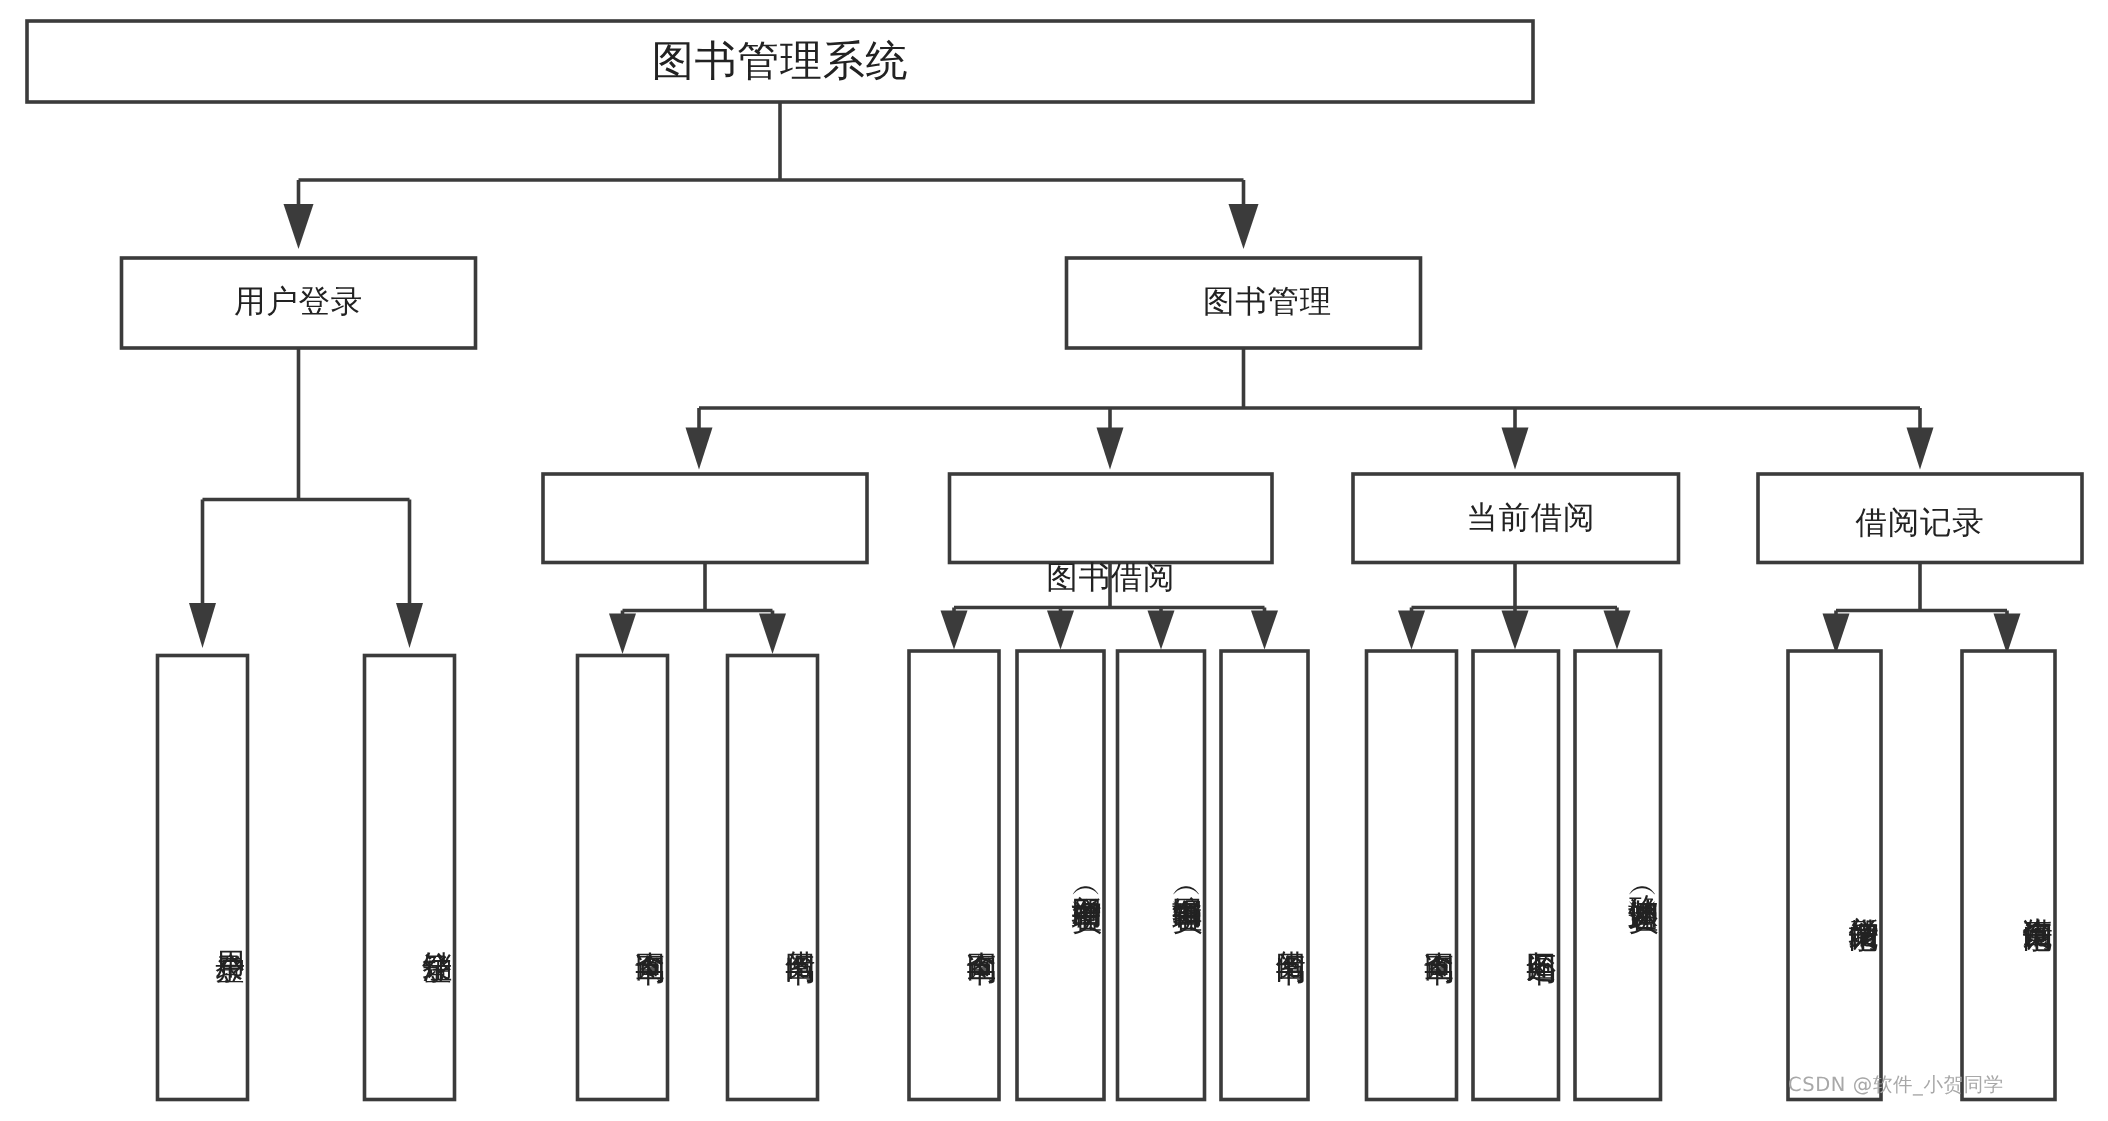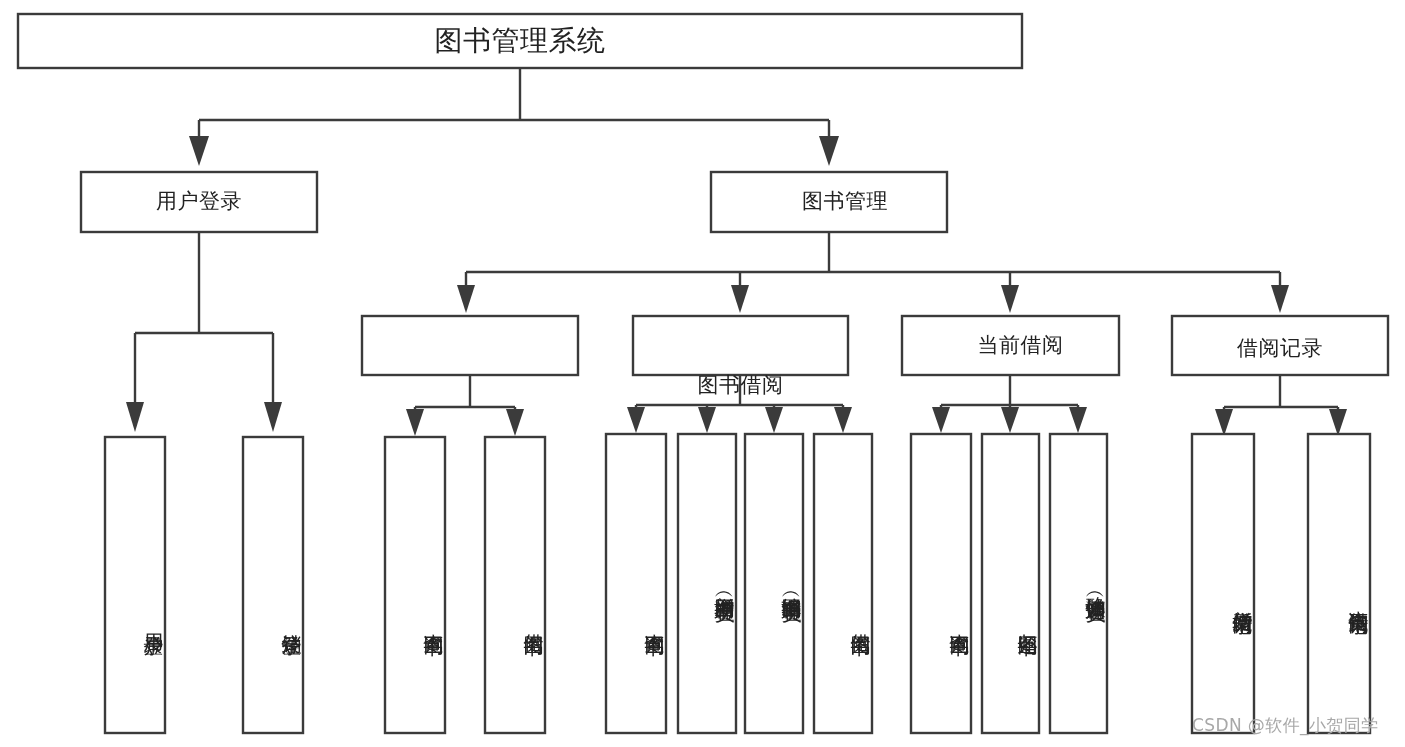--- a/index.html
+++ b/index.html
@@ -66,21 +66,21 @@
     writing-mode: vertical-rl;
     text-orientation: upright;
     letter-spacing: 1px;
     white-space: nowrap;
     pointer-events: none;
   }
   #watermark {
     position: absolute;
     left: 1192px;
     top: 714px;
-    font-size: 17px;
+    font-size: 13px;
     color: #a8a8a8;
     white-space: nowrap;
     letter-spacing: 0.4px;
   }
 </style>
 </head>
 <body>
 
 <div id="diagram-root">
 

